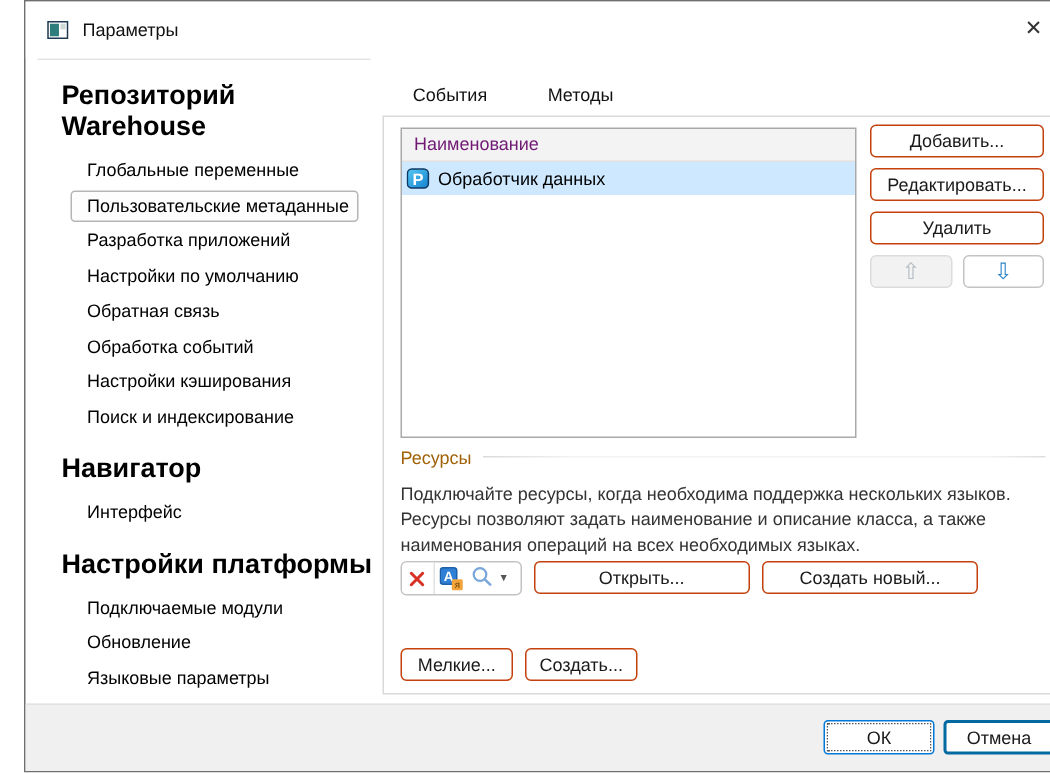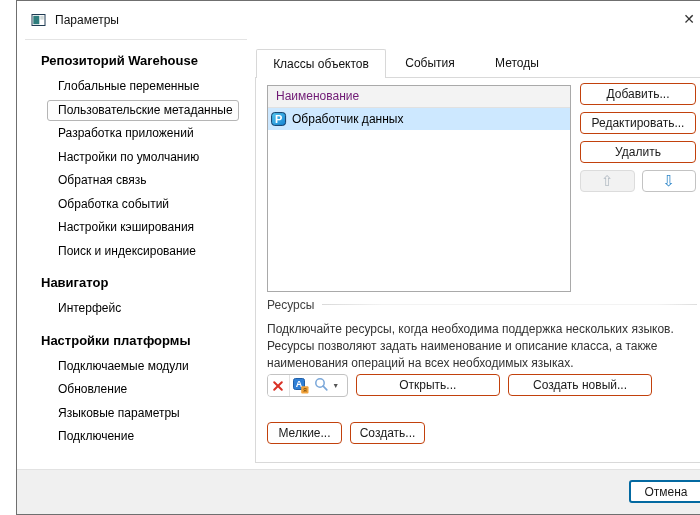--- a/index.html
+++ b/index.html
@@ -14,21 +14,21 @@
   .app-icon { position:absolute; left:14px; top:11px; width:16px; height:16px; }
   .title-text { position:absolute; left:38px; top:12px; font-size:12px; color:#111; }
   .close-btn { position:absolute; right:8px; top:4px; width:36px; height:29px;
                background:transparent; border:none; font-family:"DejaVu Sans", sans-serif;
                font-size:14px; color:#333; cursor:pointer; line-height:29px; text-align:center; }
   .title-sep { position:absolute; left:8px; top:38px; width:222px; height:1px; background:#e4e4e4; }
 
   
   .sidebar { position:absolute; left:8px; top:48px; width:226px; }
   .side-section { margin-bottom:12px; }
-  .side-header { font-size:13px; font-weight:bold; color:#000; margin:4px 0 7px 16px; }
+  .side-header { font-size:18px; font-weight:bold; color:#000; margin:4px 0 7px 16px; }
   .side-item { height:23.5px; line-height:23.5px; padding-left:33px; color:#000;
                white-space:nowrap; cursor:pointer; }
   .side-item.selected { margin-left:22px; width:192px; padding-left:10px; height:21px;
                line-height:19px; margin-top:1px; margin-bottom:1.5px;
                border:1px solid #b5b5b5; border-radius:3px; background:#fdfdfd; }
 
   
   .tabs { position:absolute; left:239px; top:48px; display:flex; z-index:2; }
   .tab { height:29px; line-height:28px; text-align:center; color:#111; cursor:pointer; }
   .tab.active { width:130px; background:#fff; border:1px solid #d8d8d8; border-bottom:none;
@@ -52,21 +52,21 @@
                border:1px solid #c2410c; border-radius:4px; font-family:"Liberation Sans",sans-serif;
                font-size:12px; color:#1a1a1a; cursor:pointer; }
   .btn-col button.std { margin-bottom:7px; }
   .arrow-row { display:flex; gap:7px; }
   .arrow-row button { flex:1; height:22px; border-radius:4px; cursor:pointer;
                font-family:"DejaVu Sans", sans-serif; font-size:15px; line-height:18px; }
   .arrow-up { background:#f2f2f2; border:1px solid #dcdcdc; color:#b4bcc4; }
   .arrow-down { background:#fff; border:1px solid #c3c3c3; color:#2e86c8; }
 
   .group-label { position:absolute; left:11px; right:11px; height:15px;
-                 display:flex; align-items:center; color:#404040; }
+                 display:flex; align-items:center; color:#a16207; }
   .group-label .rule { flex:1; height:1px; margin-left:8px;
                  background:linear-gradient(to right,#d9d9d9 0,#f3f3f3 60px,#f3f3f3 calc(100% - 40px),#dedede 100%); }
   .g-resources { top:219px; }
   .g-icons { top:326px; }
 
   .desc { position:absolute; left:11px; top:243px; width:440px; line-height:17px; color:#333; }
 
   .resource-row { position:absolute; left:11px; top:296px; display:flex; gap:8px; }
   .picker { width:214px; height:23px; border:1px solid #c3c3c3; border-radius:4px;
             display:flex; align-items:center; background:#fff; overflow:hidden; }
@@ -74,21 +74,21 @@
             border-right:1px solid #e2e2e2; cursor:pointer; background:#fff; border:none;
             border-right:1px solid #e2e2e2; }
   .lang-icon { margin:0 4px 0 3px; width:16px; height:16px; flex:0 0 16px; }
   .picker-text { flex:1; color:#111; white-space:nowrap; overflow:hidden; }
   .magnifier-btn { background:none; border:none; width:18px; height:18px; cursor:pointer; padding:0; }
   .caret-btn { background:none; border:none; font-size:7px; color:#555; width:16px;
                cursor:pointer; padding:0 6px 0 0; }
   .btn-open { width:76px; height:23px; }
   .btn-create { width:108px; height:23px; }
 
-  .icon-buttons { position:absolute; left:11px; top:344px; display:flex; gap:8px; }
+  .icon-buttons { position:absolute; left:11px; top:354px; display:flex; gap:8px; }
   .icon-buttons button { width:75px; height:22px; }
 
   
   .footer { position:absolute; left:0; right:0; bottom:0; height:45px;
             background:#f0f0f0; border-top:1px solid #e2e2e2; }
   .footer button { position:absolute; top:10px; width:74px; height:23px; background:#fff;
             border:2px solid #0369a1; border-radius:3px; font-family:"Liberation Sans",sans-serif;
             font-size:12px; color:#1a1a1a; cursor:pointer; }
   .footer .ok { right:92px; border:1px solid #0078d7; outline:1px dotted #555; outline-offset:-3px; }
   .footer .cancel { right:12px; }
@@ -128,21 +128,20 @@
     <div class="side-section">
       <div class="side-header">Настройки платформы</div>
       <div class="side-item">Подключаемые модули</div>
       <div class="side-item">Обновление</div>
       <div class="side-item">Языковые параметры</div>
       <div class="side-item">Подключение</div>
     </div>
   </nav>
 
   <div class="tabs">
-    <div class="tab active">Классы объектов</div>
     <div class="tab t2">События</div>
     <div class="tab t3">Методы</div>
   </div>
 
   <div class="panel">
 
     <div class="listbox">
       <div class="list-header">Наименование</div>
       <div class="list-row selected">
         <svg class="row-icon" viewBox="0 0 16 16">
@@ -208,16 +207,17 @@
 
 
     <div class="icon-buttons">
       <button class="std">Мелкие...</button>
       <button class="std">Создать...</button>
     </div>
 
   </div>
 
   <div class="footer">
+    <button class="ok">ОК</button>
     <button class="cancel">Отмена</button>
   </div>
 
 </div>
 
 </body></html>

